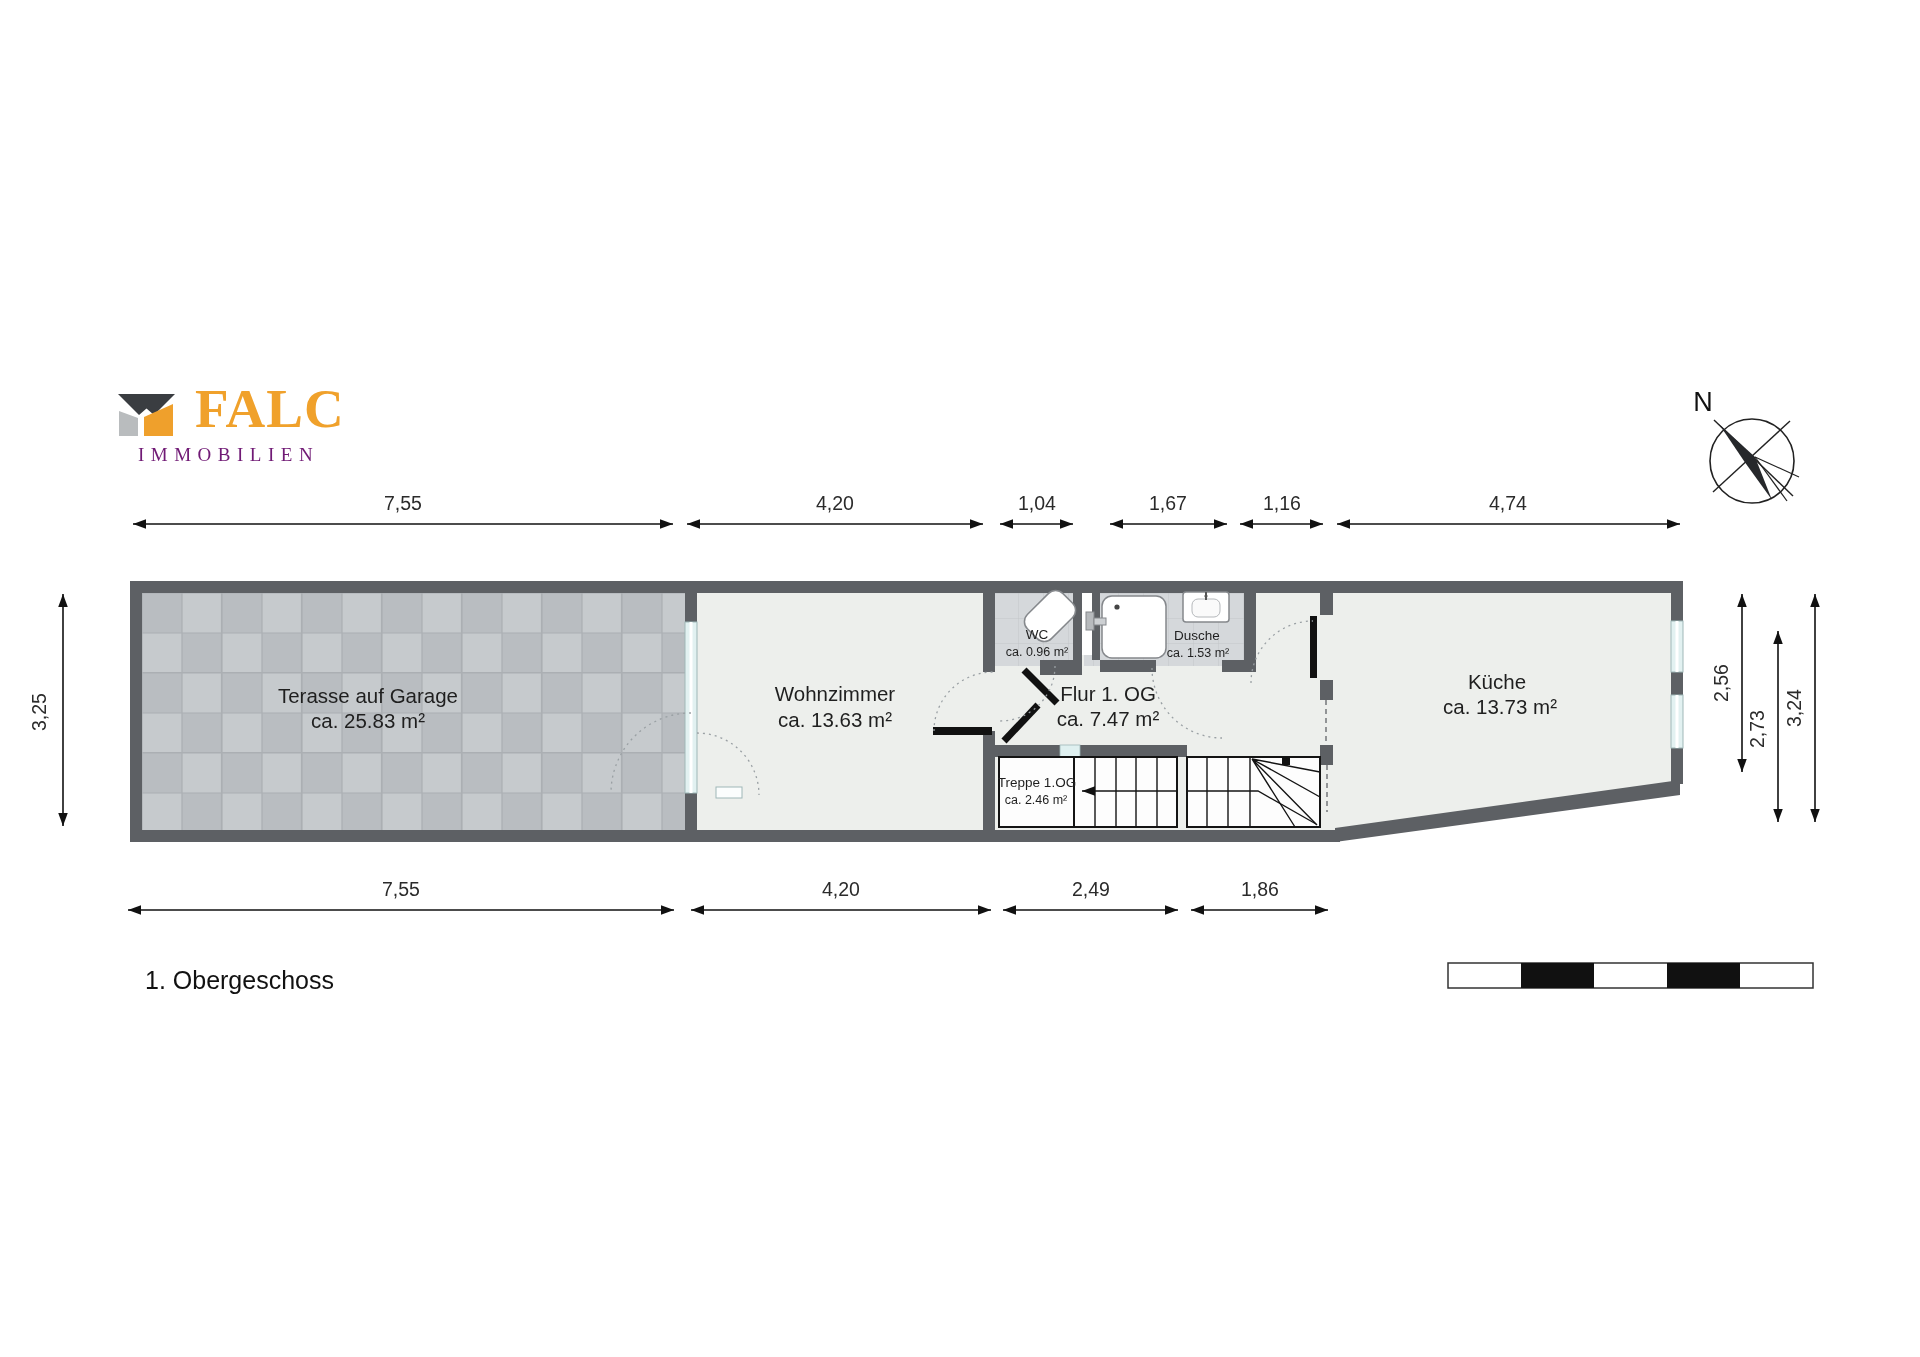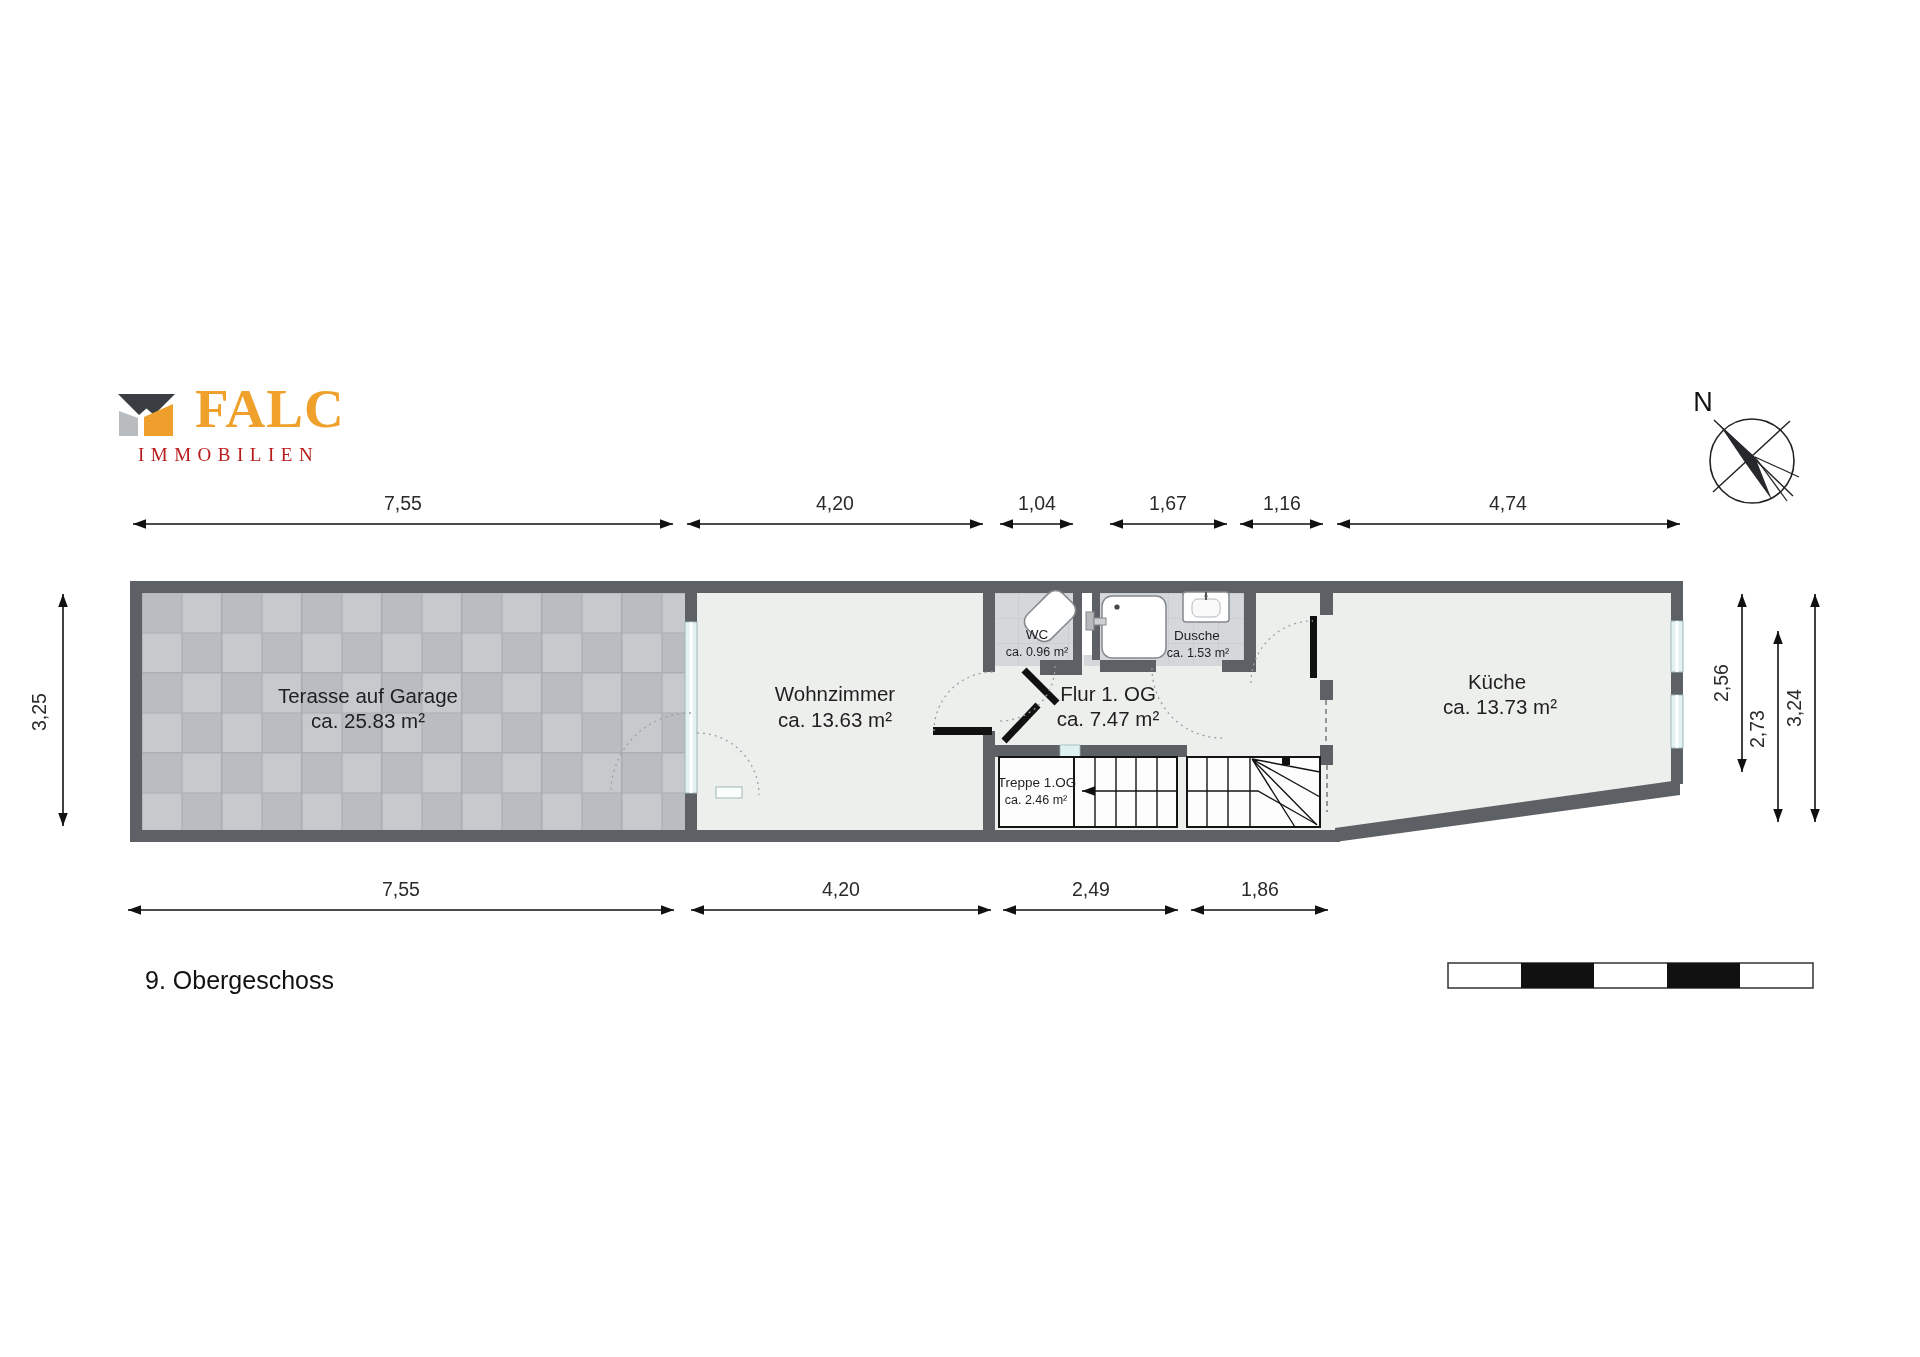--- a/index.html
+++ b/index.html
@@ -11,39 +11,39 @@
   .room-t{font-size:20.5px;fill:#1f1f1f;text-anchor:middle;}
   .room-m{font-size:13.5px;fill:#1f1f1f;text-anchor:middle;}
   .room-s{font-size:12.5px;fill:#1f1f1f;text-anchor:middle;}
   .tick-t{font-size:28px;font-weight:700;fill:#111;text-anchor:middle;}
   .north-t{font-size:27px;fill:#111;text-anchor:middle;}
   .logo{position:absolute;left:118px;top:390px;width:260px;height:90px;}
   .logo .mark{position:absolute;left:0;top:4px;}
   .logo .word{position:absolute;left:77px;top:-9px;font-family:"Liberation Serif",serif;
               font-weight:700;font-size:55px;line-height:1;color:#f0a12b;letter-spacing:1px;}
   .logo .sub{position:absolute;left:20px;top:54px;font-family:"Liberation Serif",serif;
-             font-size:19px;letter-spacing:6.5px;color:#b91c1c;white-space:nowrap;}
+             font-size:19px;letter-spacing:6.5px;color:#701a75;white-space:nowrap;}
   .title{position:absolute;left:145px;top:966px;font-size:25px;color:#111;}
 </style>
 </head>
 <body>
 
 <div class="stage">
 
   <div class="logo">
     <svg class="mark" width="57" height="42" viewBox="0 0 57 42">
       <path d="M0,0 H57 L36,21 L28.5,14.5 L21,21 Z" fill="#3a3d41"></path>
       <polygon points="1,17 20,24 20,42 1,42" fill="#b9bcbe"></polygon>
       <polygon points="26,23 55,10 55,42 26,42" fill="#efa02c"></polygon>
     </svg>
     <div class="word">FALC</div>
     <div class="sub">IMMOBILIEN</div>
   </div>
 
-  <div class="title">9. Obergeschoss</div>
+  <div class="title">1. Obergeschoss</div>
 
   <svg class="plan" width="1920" height="1357" viewBox="0 0 1920 1357">
     <defs>
       <marker id="arrow" viewBox="0 0 12 10" refX="12" refY="5" markerWidth="13" markerHeight="11" orient="auto-start-reverse" markerUnits="userSpaceOnUse">
         <path d="M12,5 L0,0.6 L0,9.4 Z" fill="#111"></path>
       </marker>
       <pattern id="terr" x="142" y="593" width="80" height="80" patternUnits="userSpaceOnUse">
         <rect width="80" height="80" fill="#c6cacd"></rect>
         <rect x="0" y="0" width="40" height="40" fill="#b9bdc1"></rect>
         <rect x="40" y="40" width="40" height="40" fill="#b9bdc1"></rect>

